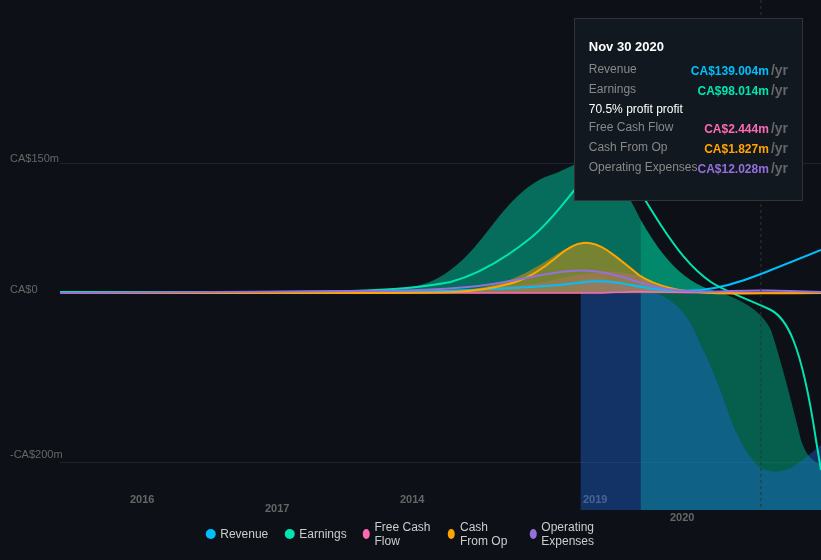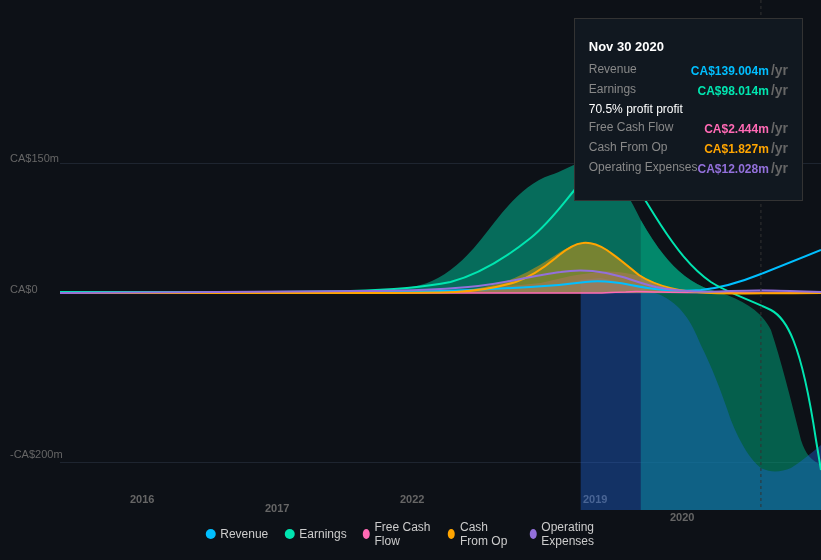--- a/index.html
+++ b/index.html
@@ -147,21 +147,21 @@
 <div class="y-label" style="top: 152px;">CA$150m</div>
 <div class="y-label" style="top: 283px;">CA$0</div>
 <div class="y-label" style="top: 448px;">-CA$200m</div>
 
 <div class="gridline" style="top: 163px;"></div>
 <div class="gridline" style="top: 293px;"></div>
 <div class="gridline" style="top: 462px;"></div>
 
 <div class="x-label" style="bottom: 55px; left: 130px;">2016</div>
 <div class="x-label" style="bottom: 46px; left: 265px;">2017</div>
-<div class="x-label" style="bottom: 55px; left: 400px;">2022</div>
+<div class="x-label" style="bottom: 55px; left: 400px;">2014</div>
 <div class="x-label" style="bottom: 55px; left: 535px; margin-left: 48px;">2019</div>
 <div class="x-label" style="bottom: 37px; left: 670px;">2020</div>
 
 <svg style="position:absolute; left:60px; top:0; right:0; width:calc(100% - 60px); height:510px;" viewBox="0 0 760 510" preserveAspectRatio="none">
 
   <defs>
 
     <clipPath id="clipAbove">
       <rect x="0" y="0" width="760" height="293"></rect>
     </clipPath>

